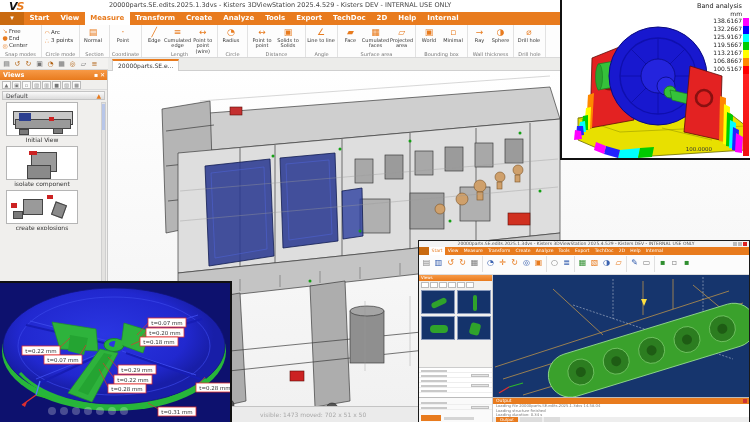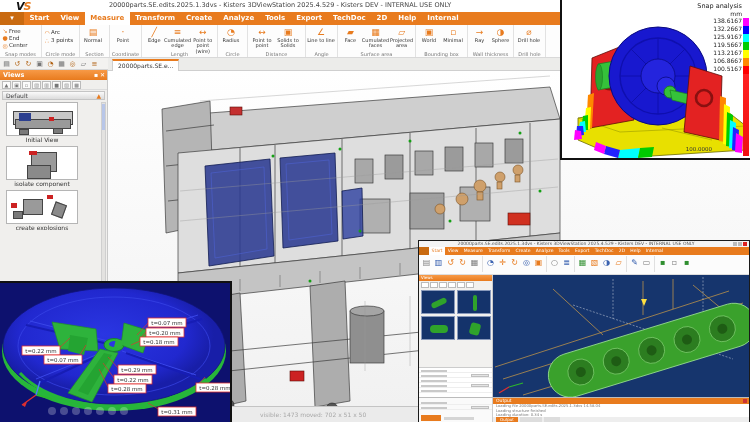--- a/index.html
+++ b/index.html
@@ -2,21 +2,21 @@
 <html><head>
 <meta charset="utf-8">
 <style>
   * { margin:0; padding:0; box-sizing:border-box; }
   html,body { width:750px; height:422px; overflow:hidden; background:#222; }
   body { font-family:"DejaVu Sans", "Liberation Sans", sans-serif; }
   #screen { position:absolute; top:0; left:0; width:750px; height:422px; background:#fff; overflow:hidden; }
 
   
   .titlebar { position:absolute; top:0; left:0; width:750px; height:12px; background:#fff; }
-  .logo { position:absolute; left:16px; top:0px; font-size:11px; font-weight:bold; font-style:italic; letter-spacing:-1px; }
+  .logo { position:absolute; left:9px; top:0px; font-size:11px; font-weight:bold; font-style:italic; letter-spacing:-1px; }
   .logo .v { color:#111; } .logo .s { color:#e87b1e; }
   .title-text { position:absolute; left:0; right:190px; top:1px; text-align:center; font-size:6.5px; color:#444; white-space:nowrap; }
 
   .tabrow { position:absolute; top:12px; left:0; width:750px; height:13px; background:#e87b1e; display:flex; align-items:stretch; }
   .appbtn { width:24px; background:#c96a10; color:#fff; font-size:7px; text-align:center; line-height:13px; }
   .rtab { color:#fff; font-size:7px; font-weight:bold; line-height:13px; padding:0 5.5px; white-space:nowrap; }
   .rtab.active { background:#fff; color:#e87b1e; }
 
   .ribbon { position:absolute; top:25px; left:0; width:750px; height:33px; background:#fdfdfd; border-bottom:1px solid #d9d9d9; display:flex; }
   .rgroup { position:relative; height:100%; border-right:1px solid #e2e2e2; padding:1px 1px 8px 1px; display:flex; }
@@ -511,21 +511,21 @@
       <polygon points="171,127 177,130 176,151 170,150" fill="#2222ff"></polygon>
       <polygon points="174,133 181,137 180,153 173,152" fill="#ff00ff"></polygon>
       <circle cx="142" cy="98" r="8" fill="none" stroke="#8a1010" stroke-width="2.6"></circle>
 
       <polygon points="58,150 78,148 76,158 56,158" fill="#00ffff"></polygon>
       <polygon points="44,146 58,150 56,158 42,154" fill="#2222ff"></polygon>
       <polygon points="34,142 44,146 42,154 32,150" fill="#ff00ff"></polygon>
       <polygon points="78,148 92,147 90,157 76,158" fill="#00cc00"></polygon>
     </svg>
     <div class="band-legend">
-      <div class="band-title">Snap analysis</div>
+      <div class="band-title">Band analysis</div>
       <div class="band-unit">mm</div>
       <span class="band-val">138.6167</span>
       <span class="band-val">132.2667</span>
       <span class="band-val">125.9167</span>
       <span class="band-val">119.5667</span>
       <span class="band-val">113.2167</span>
       <span class="band-val">106.8667</span>
       <span class="band-val">100.5167</span>
     </div>
     <div class="band-swatches">

